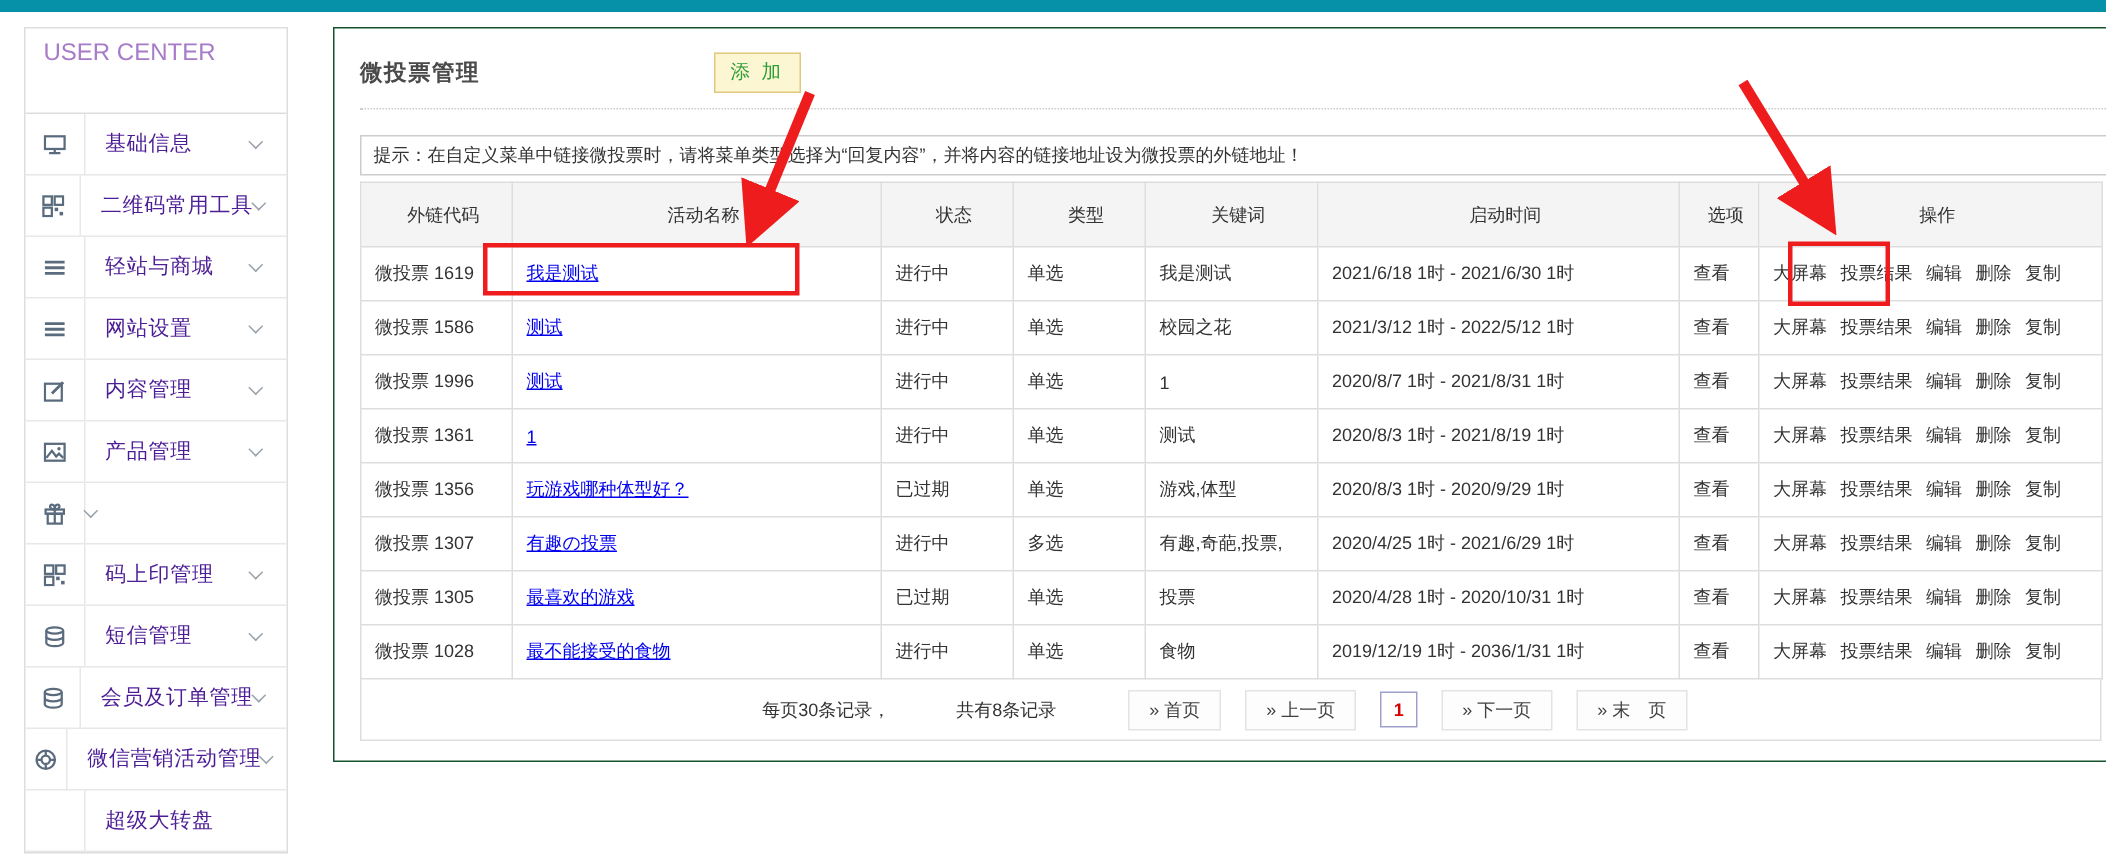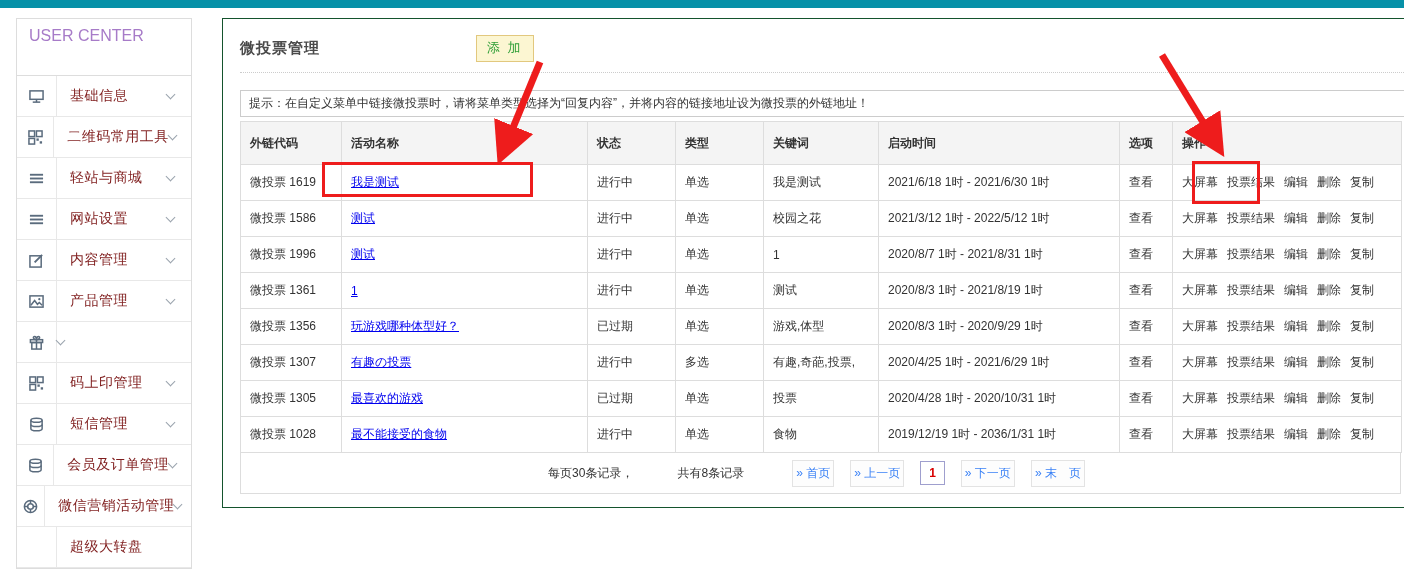--- a/index.html
+++ b/index.html
@@ -12,51 +12,51 @@
 
   
   .sidebar { position:absolute; left:16px; top:18px; width:176px; background:#fff;
     border:1px solid #ddd; height:551px; overflow:hidden; }
   .sb-head { height:57px; border-bottom:1px solid #ddd; padding:7px 0 0 12px; }
   .sb-title { font-size:21px; font-weight:bold; color:#111; letter-spacing:1px; line-height:26px; }
   .sb-sub { font-size:16px; color:#a77bc8; line-height:19px; }
   .sb-item { display:flex; align-items:stretch; height:41px; border-bottom:1px solid #e8e8e8; cursor:pointer; }
   .sb-ico { width:40px; border-right:1px solid #e8e8e8; display:flex; align-items:center; justify-content:center; color:#5a6b7d; }
   .sb-ico svg { width:15px; height:15px; }
-  .sb-label { flex:1; display:flex; align-items:center; padding-left:13px; font-size:14px; color:#7f1d1d; letter-spacing:0.5px; white-space:nowrap; }
+  .sb-label { flex:1; display:flex; align-items:center; padding-left:13px; font-size:14px; color:#4c1d95; letter-spacing:0.5px; white-space:nowrap; }
   .sb-chev { width:24px; display:flex; align-items:center; justify-content:flex-start; }
   .chev { width:7px; height:7px; border-right:1px solid #9aa3ad; border-bottom:1px solid #9aa3ad; transform:rotate(45deg); margin-top:-3px; }
 
   
   .panel { position:absolute; left:222px; top:18px; width:1382px; height:490px;
     border:1px solid #14532d; background:#fff; padding:0 17px; }
   .panel-titlebar { position:relative; height:54px; border-bottom:1px dotted #ccc; }
   .panel-title { position:absolute; left:0; top:20px; font-size:15px; font-weight:bold; color:#4a4a4a; letter-spacing:1px; }
   .add-btn { position:absolute; left:236px; top:16px; background:#fcf6d2; border:1px solid #e2c87e;
     color:#2e9e36; font-size:13px; padding:3px 10px 4px; letter-spacing:2px; cursor:pointer;
     font-family:inherit; }
   .notice { margin-top:17px; border:1px solid #ccc; height:27px; line-height:25px;
     padding-left:8px; font-size:12px; color:#333; white-space:nowrap; overflow:hidden; }
 
   table.grid { margin-top:4px; width:1161px; border-collapse:collapse; table-layout:fixed; font-size:12px; }
   table.grid th, table.grid td { border:1px solid #ddd; text-align:left; padding:0 0 0 9px;
     overflow:hidden; white-space:nowrap; }
-  table.grid th { background:#f4f4f4; font-weight:bold; height:43px; color:#333; }
+  table.grid th { background:#f4f4f4; font-weight:normal; height:43px; color:#333;text-align:center; }
   table.grid td { height:36px; background:#fff; }
   td.c-name a, td.c-name span.lnk { color:#0000ee; text-decoration:underline; cursor:pointer; }
   .op span { margin-right:9px; cursor:pointer; }
   .c-view { cursor:pointer; }
 
   
   .pager { width:1161px; height:41px; border:1px solid #ddd; border-top:none;
     display:flex; align-items:center; justify-content:center; font-size:12px; }
   .pg-text { color:#333; }
   .pg-text.first { margin-right:44px; }
   .pg-text.second { margin-right:40px; }
-  .pg-btn { border:1px solid #e3e3e3; background:#fdfdfd; color:#3b82f6; padding:4px 3px;
+  .pg-btn { border:1px solid #e3e3e3; background:#fdfdfd; color:#404040; padding:4px 13px;
     margin:0 8px; font-size:12px; cursor:default; font-family:inherit; }
   .pg-cur { border:1px solid #9f9fce; color:#d80000; font-weight:bold; background:#fff;
     padding:4px 8px; margin:0 8px; font-size:12px; }
 
   
   .ann-box { position:absolute; border:3px solid #ee1c1c; background:transparent; pointer-events:none; }
   .ann-box1 { left:322px; top:162px; width:211px; height:35px; }
   .ann-box2 { left:1192px; top:161px; width:68px; height:43px; }
   .ann-svg { position:absolute; pointer-events:none; }
 </style>

